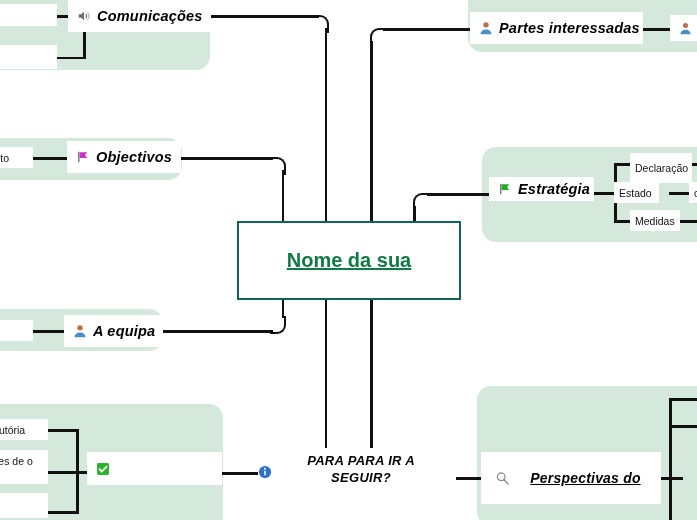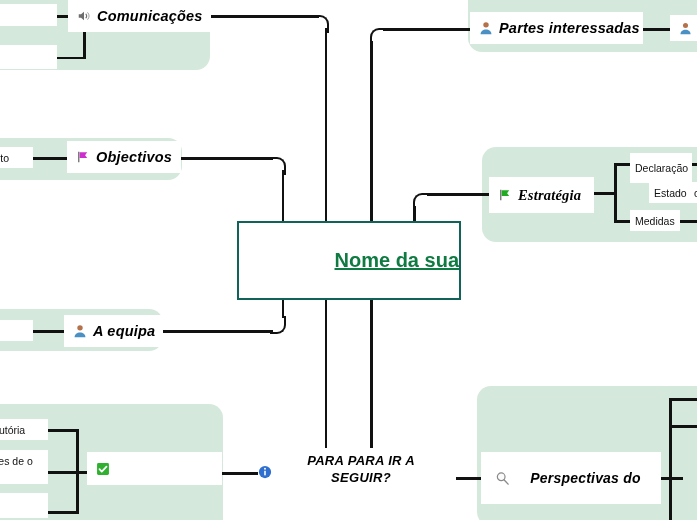--- a/index.html
+++ b/index.html
@@ -29,21 +29,21 @@
 
   
   .leaf{padding:2px 5px;}
   .leaf .lbl{font-style:normal;font-weight:normal;font-size:10.5px;color:#111;
              line-height:12px;white-space:nowrap;}
   .leaf.multi .lbl{white-space:normal;}
 
   
   #center{position:absolute;left:237px;top:221px;width:224px;height:79px;
           background:#ffffff;border:2.5px solid #11635a;box-sizing:border-box;
-          display:flex;align-items:center;justify-content:flex-end;text-align:center;}
+          display:flex;align-items:center;justify-content:center;text-align:center;}
   #center .ctitle{font-size:20px;font-weight:bold;color:#0f7a42;
                   text-decoration:underline;line-height:25px;
                   font-family:"Liberation Sans",sans-serif;}
 
   
   #nextlabel{position:absolute;left:272px;top:452px;width:178px;text-align:center;
              font-weight:bold;font-style:italic;font-size:13px;color:#000;
              font-variant:small-caps;line-height:17px;letter-spacing:.3px;}
 
   
@@ -146,21 +146,21 @@
     </span>
   </div>
 
   <div class="node leaf" style="left:-28px;top:147px;width:61px;height:21px;">
     <span class="lbl">projeto</span>
   </div>
 
   <div class="node leaf" style="left:630px;top:153px;width:62px;height:30px;">
     <span class="lbl">Declaração</span>
   </div>
-  <div class="node leaf" style="left:614px;top:182px;width:45px;height:21px;margin-left:35px;">
+  <div class="node leaf" style="left:614px;top:182px;width:45px;height:21px;">
     <span class="lbl">Estado</span>
   </div>
   <div class="node leaf" style="left:630px;top:210px;width:50px;height:21px;">
     <span class="lbl">Medidas</span>
   </div>
 
   <div class="node leaf" style="left:689px;top:182px;width:40px;height:21px;">
     <span class="lbl">o</span>
   </div>
 
@@ -202,21 +202,21 @@
   <div class="node branch" style="left:67px;top:141px;width:114px;height:32px;text-align:right;">
     <span class="ico">
       <svg width="14" height="14" viewBox="0 0 16 16">
         <rect x="2.4" y="2" width="1.5" height="12" fill="#6e6e6e"></rect>
         <path d="M4.2 2.6h8.6l-2.4 3.3 2.4 3.3H4.2z" fill="#cc2fcc"></path>
       </svg>
     </span>
     <span class="lbl">Objectivos</span>
   </div>
 
-  <div class="node branch" style="left:489px;top:177px;width:105px;height:36px;font-family:Liberation Serif, serif;">
+  <div class="node branch" style="left:489px;top:177px;width:105px;height:24px;">
     <span class="ico">
       <svg width="14" height="14" viewBox="0 0 16 16">
         <rect x="2.4" y="2" width="1.5" height="12" fill="#6e6e6e"></rect>
         <path d="M4.2 2.6h8.6l-2.4 3.3 2.4 3.3H4.2z" fill="#22aa22"></path>
       </svg>
     </span>
     <span class="lbl">Estratégia</span>
   </div>
 
   <div class="node branch" style="left:64px;top:315px;width:99px;height:32px;">
@@ -238,21 +238,21 @@
     </span>
   </div>
 
   <div class="node branch twoline" style="left:481px;top:452px;width:180px;height:52px;justify-content:flex-start;">
     <span class="ico" style="margin-right:10px;margin-left:6px;">
       <svg width="15" height="15" viewBox="0 0 16 16">
         <circle cx="6.6" cy="6.2" r="4.1" stroke="#8a8a8a" stroke-width="1.3" fill="#fbfbfb"></circle>
         <path d="M9.6 9.4L14 14" stroke="#8a8a8a" stroke-width="1.5" stroke-linecap="round"></path>
       </svg>
     </span>
-    <span style="display:flex;flex-direction:column;align-items:center;flex:1;">
+    <span style="display:flex;flex-direction:column;align-items:center;flex:1;text-decoration:underline;">
       <span class="lbl">Perspectivas do</span>
     </span>
   </div>
 
   <div id="center">
     <div>
       <div class="ctitle">Nome da sua</div>
     </div>
   </div>
 

